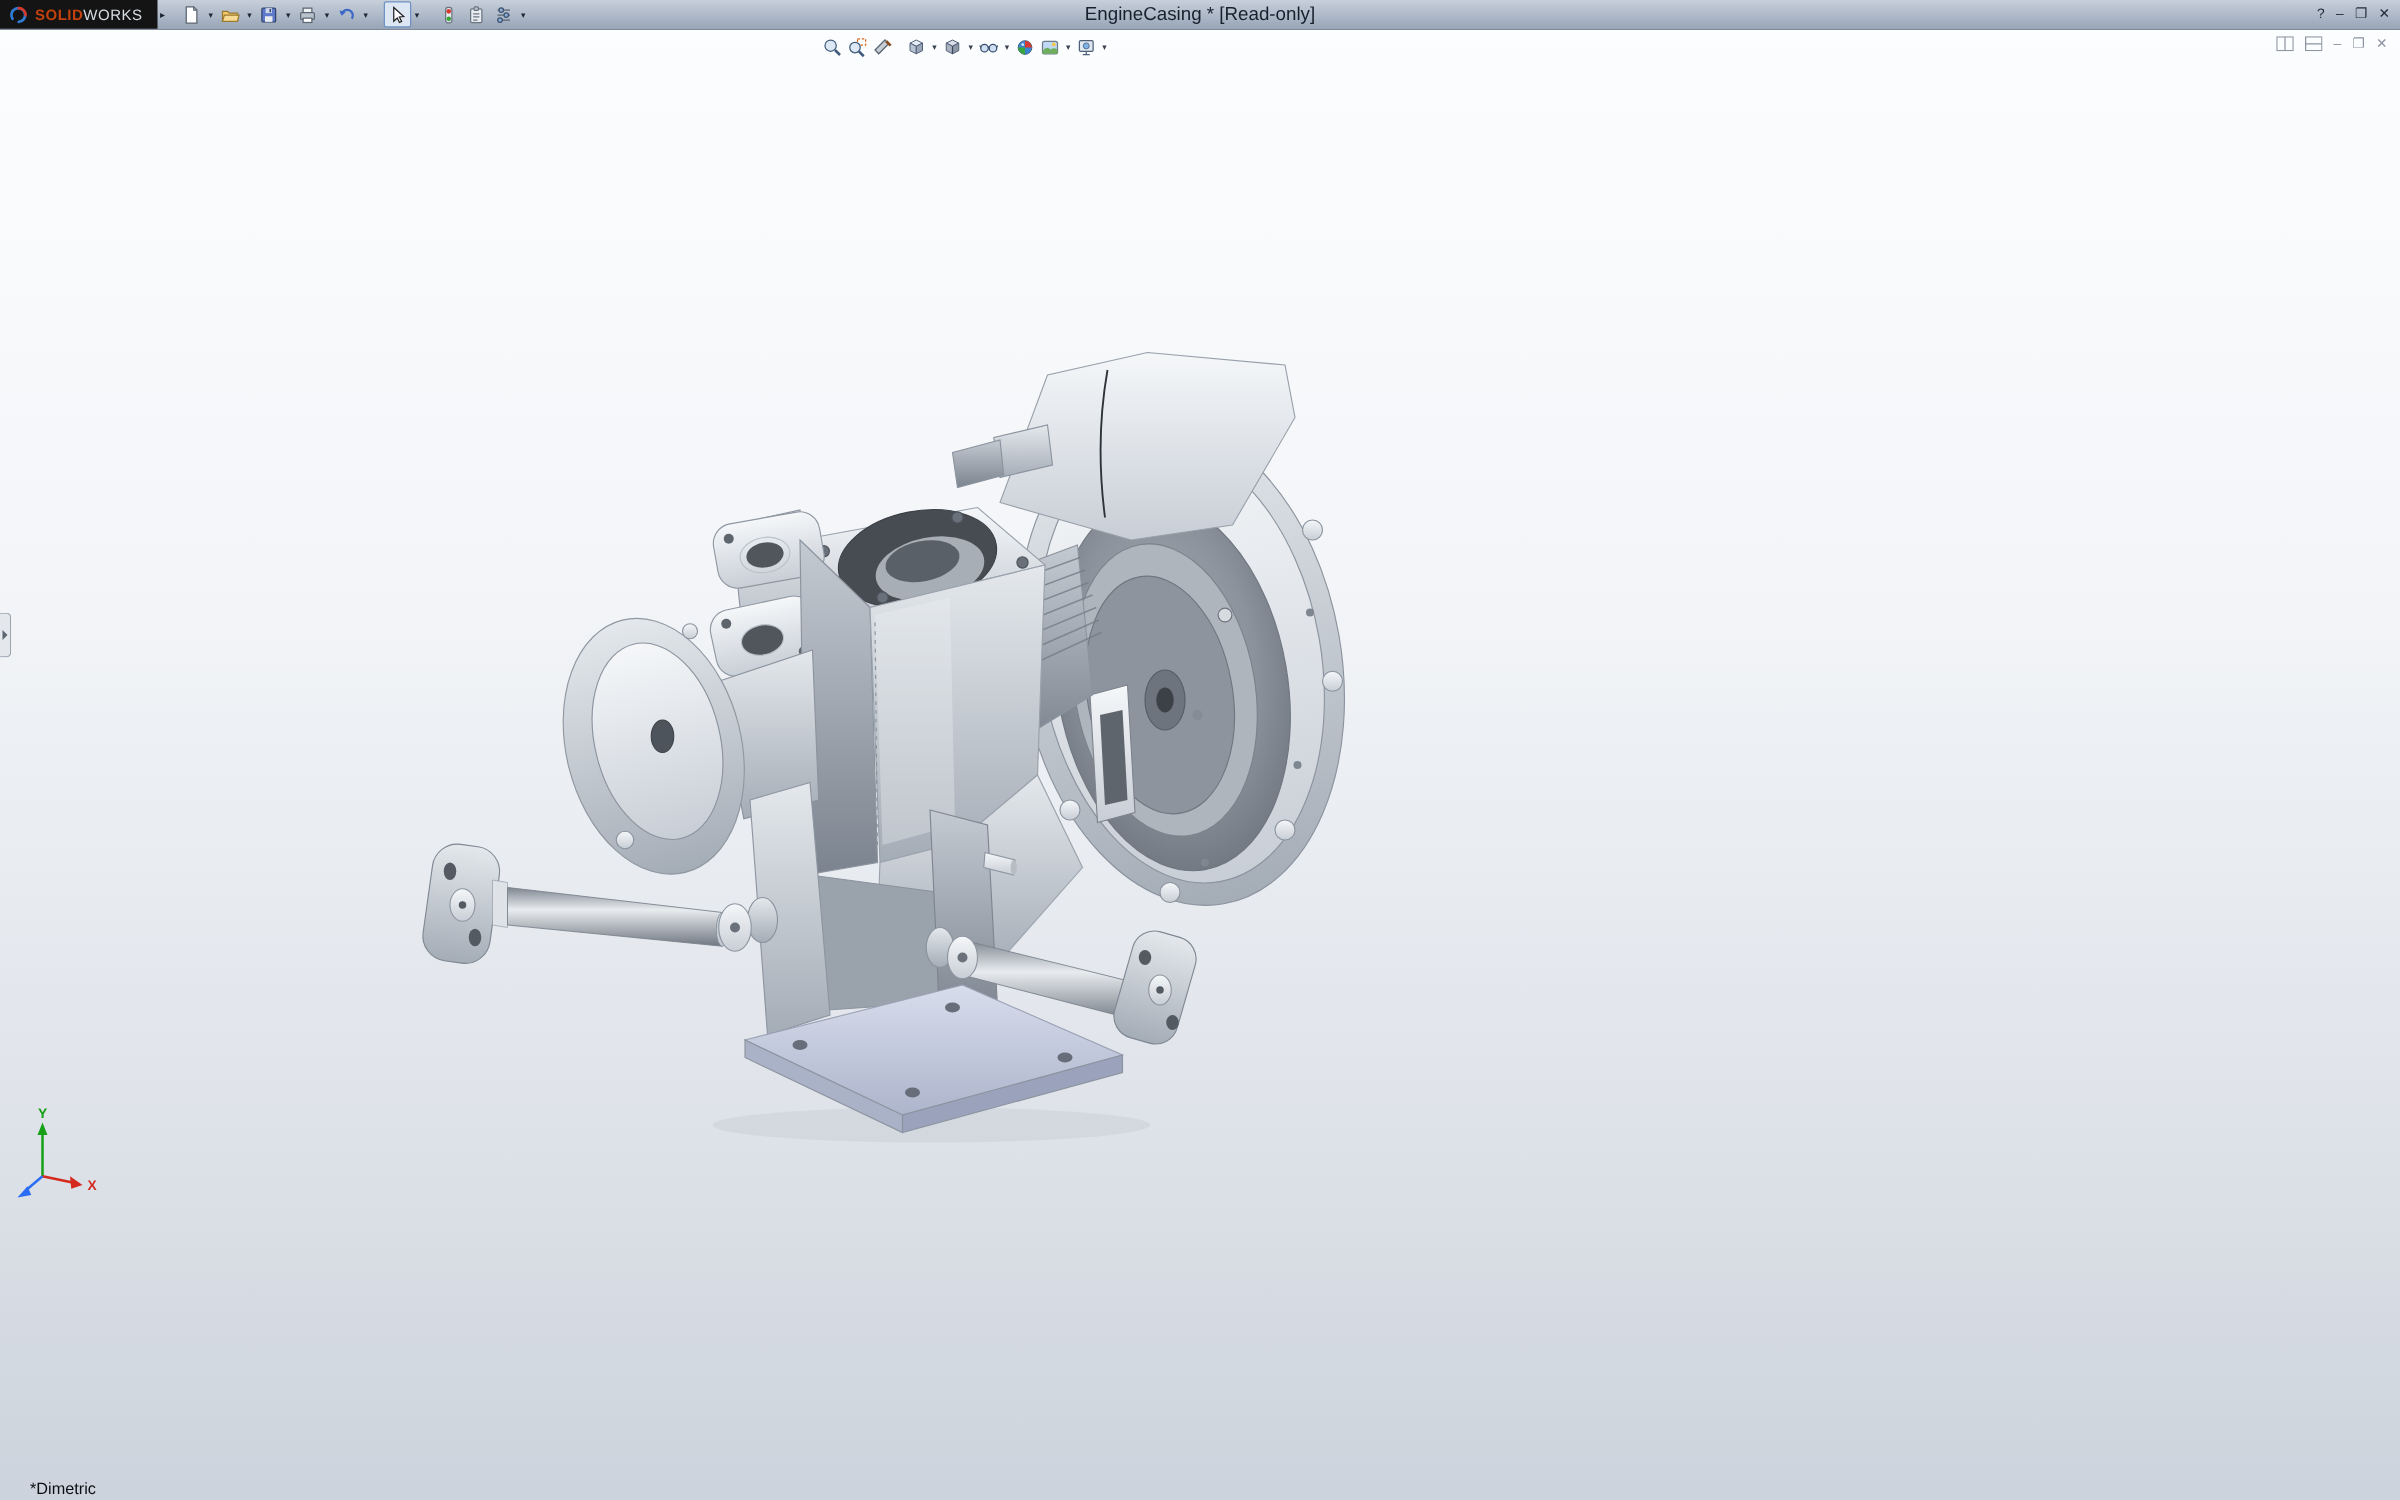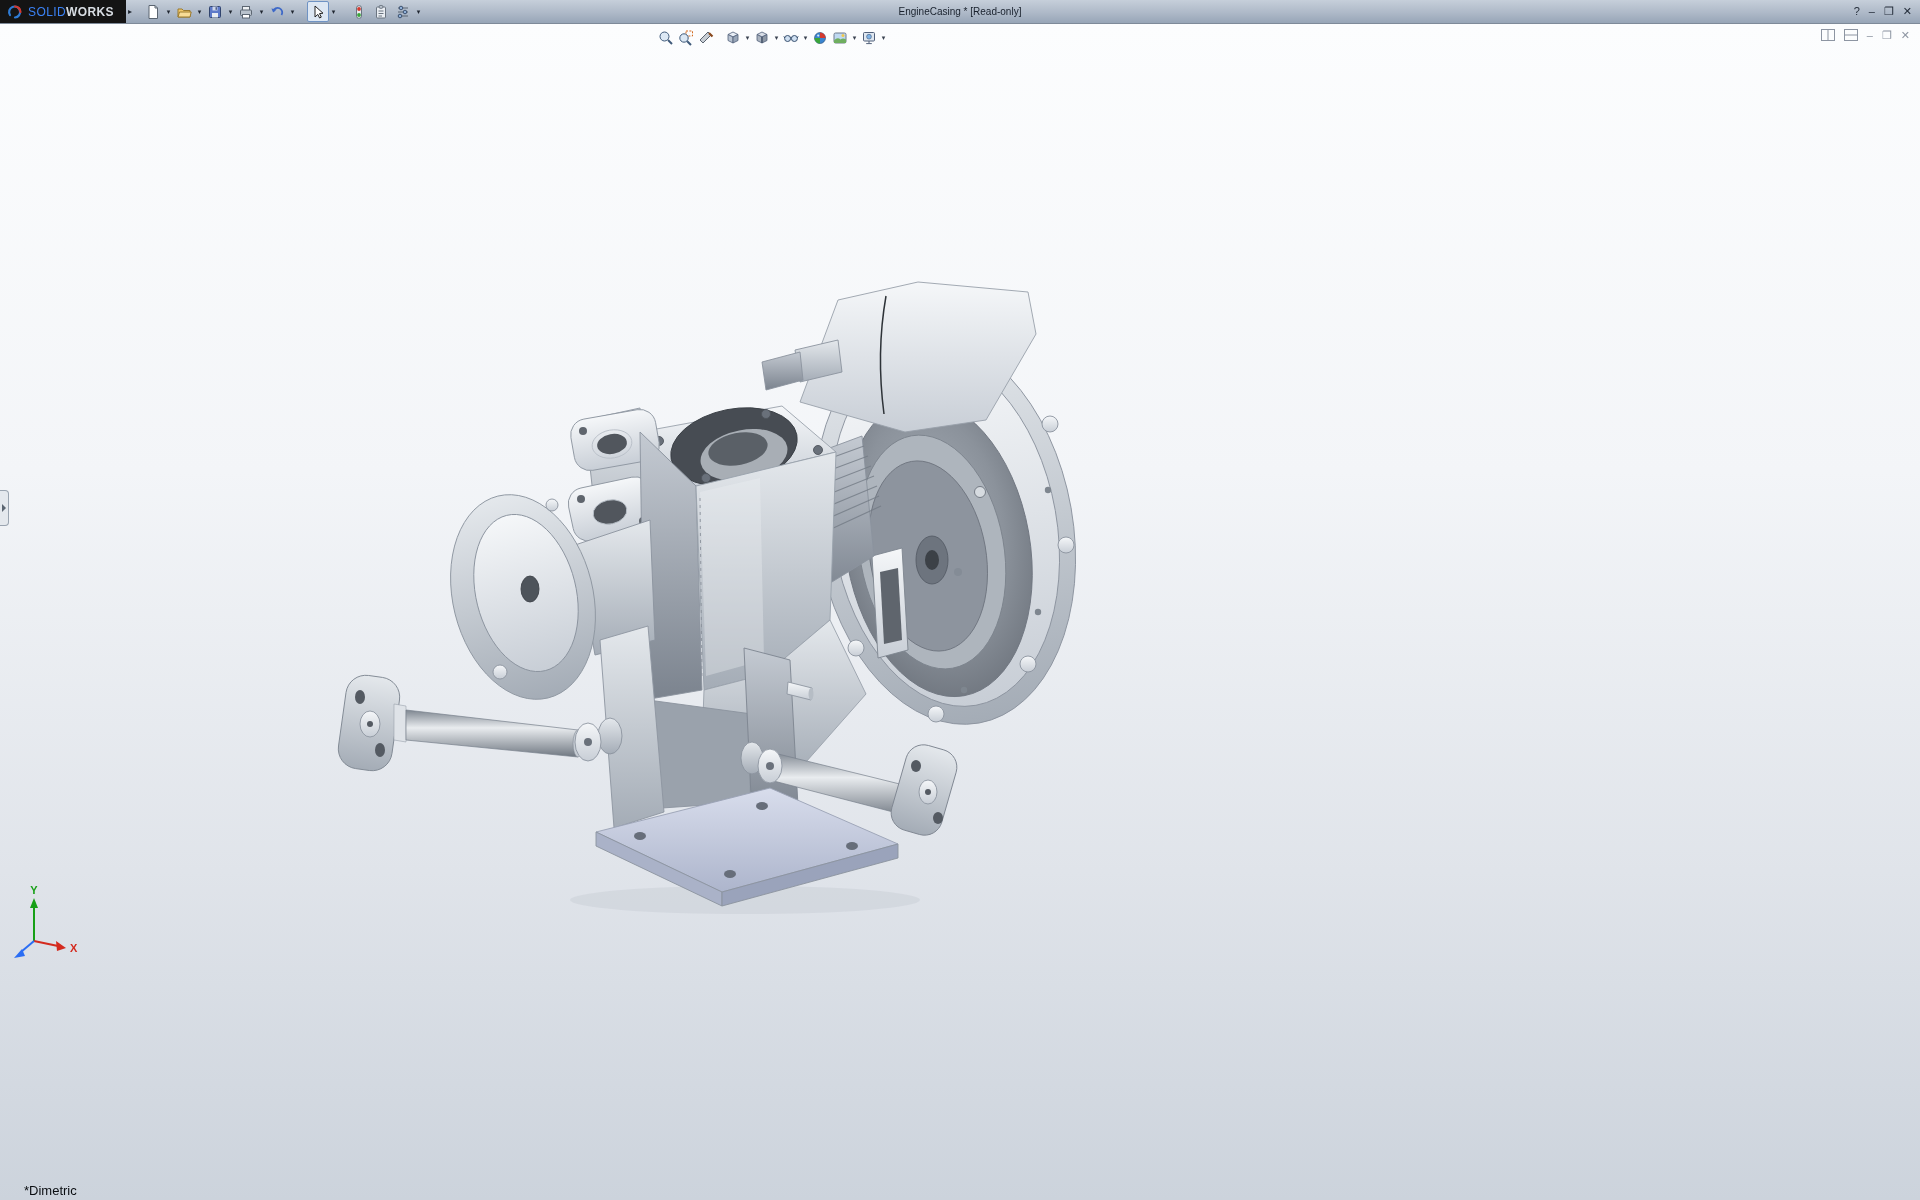--- a/index.html
+++ b/index.html
@@ -8,33 +8,33 @@
   .app { width:1920px; height:1200px; display:flex; flex-direction:column; }
 
   
   .titlebar { height:24px; flex:0 0 24px; display:flex; align-items:center;
     background:linear-gradient(180deg,#c6cfda 0%,#aeb9c8 55%,#97a5b7 100%);
     border-bottom:1px solid #7e8a99; position:relative; }
   .logo { height:100%; background:#141414; display:flex; align-items:center;
     gap:5px; padding:0 12px 0 7px; color:#fff; }
   .logo-mark { width:16px; height:16px; }
   .logo-text { font-size:12px; letter-spacing:.4px; white-space:nowrap; }
-  .lb { font-weight:normal; color:#3b82f6; }
-  .ll { font-weight:bold; color:#d8dde3;text-align:right; }
+  .lb { font-weight:bold; color:#c2410c; }
+  .ll { font-weight:normal; color:#d8dde3;text-align:right; }
   .flyout { font-size:8px; color:#1d242e; padding:0 4px 0 2px; cursor:pointer; }
   .toolbar { display:flex; align-items:center; margin-left:6px; }
   button { background:transparent; border:1px solid transparent; cursor:pointer; }
   .tb-btn { width:22px; height:21px; display:flex; align-items:center;
     justify-content:center; border-radius:2px; }
   .tb-btn.selected { background:#dde7f3; border-color:#6f93c4; }
   .dd { width:9px; height:20px; display:flex; align-items:center;
     justify-content:center; font-size:7px; color:#1f2630; cursor:pointer; }
   .gap { width:10px; }
   .win-title { position:absolute; left:50%; transform:translateX(-50%);
-    font-size:10px; color:#18202c; white-space:nowrap; }
+    font-size:15px; color:#18202c; white-space:nowrap; }
   .win-controls { margin-left:auto; display:flex; align-items:center; gap:9px;
     padding-right:8px; }
   .wc { font-size:11px; color:#242d3a; line-height:1; cursor:pointer; }
 
   
   .viewport { position:relative; flex:1 1 auto;
     background:linear-gradient(180deg,#fcfdfe 0%,#f3f5f8 38%,#e0e4ea 72%,#ccd3dc 100%); }
   .scene { position:absolute; inset:0; width:100%; height:100%; }
 
   

